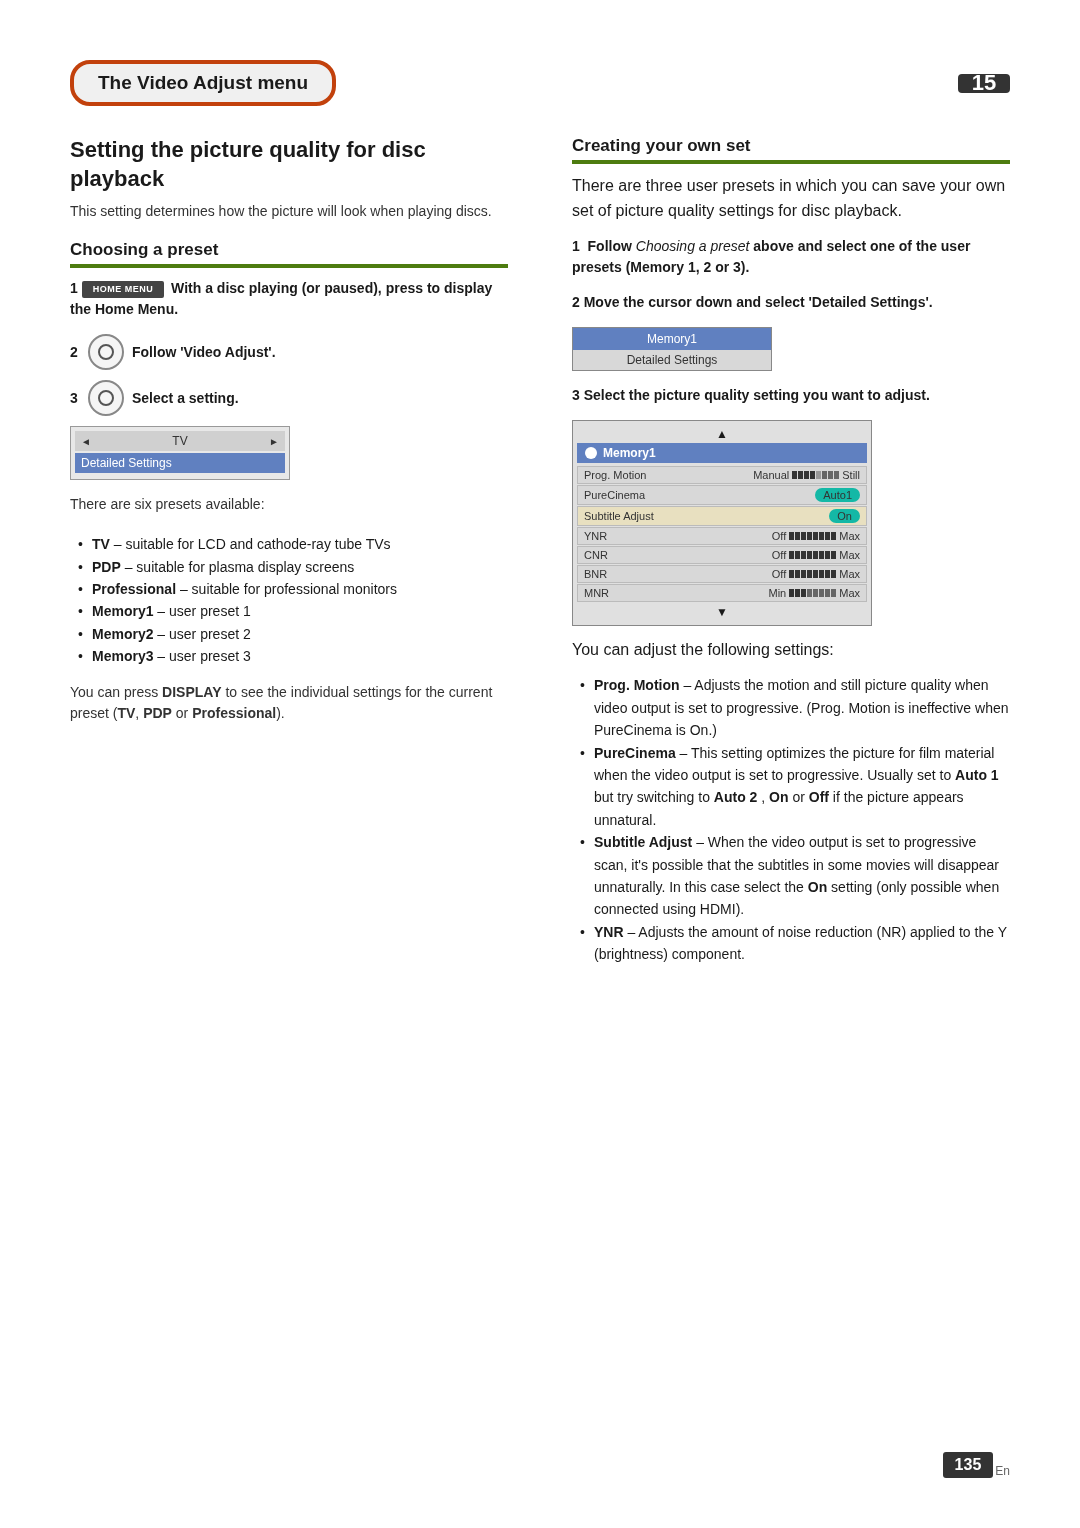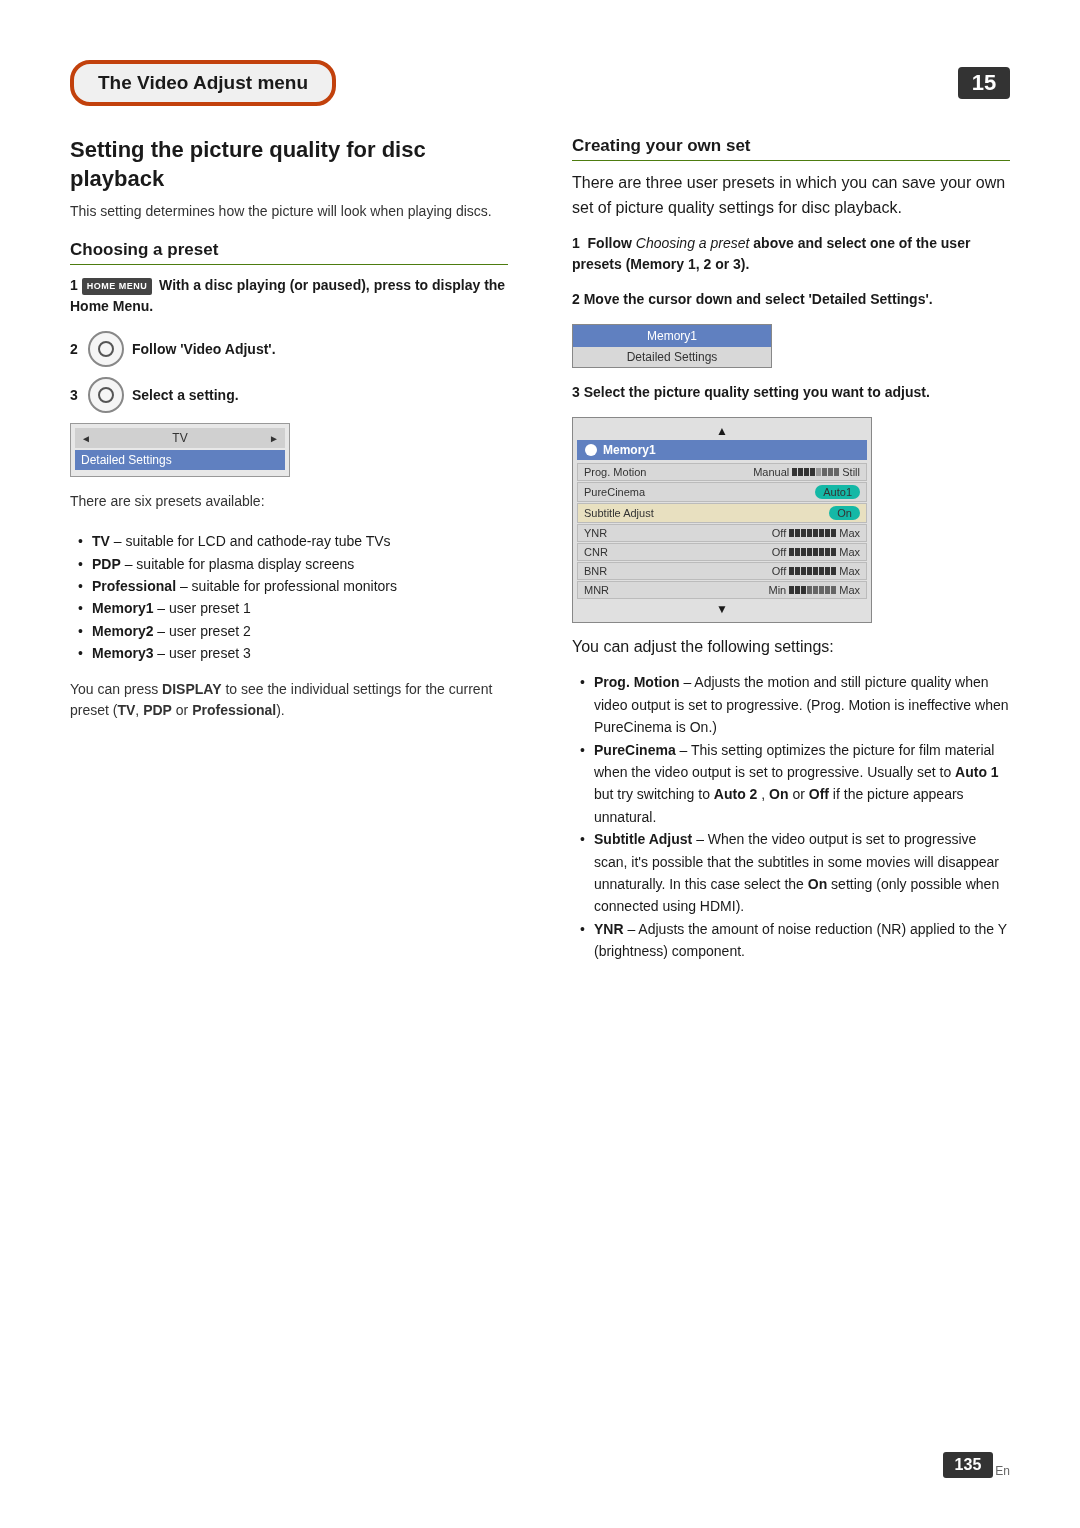--- a/index.html
+++ b/index.html
@@ -37,21 +37,21 @@
       font-weight: bold;
       color: #1a1a1a;
     }
 
     .header-number {
       background: #333;
       color: #fff;
       font-size: 22px;
       font-weight: bold;
       width: 52px;
-      height: 32px;
+      height: 19px;
       display: flex;
       align-items: center;
       justify-content: center;
       border-radius: 4px;
     }
 
     
     .two-col {
       display: flex;
       gap: 64px;
@@ -63,21 +63,21 @@
 
     .col-right {
       flex: 1;
     }
 
     
     .section-heading {
       font-size: 17px;
       font-weight: bold;
       margin-bottom: 10px;
-      border-bottom: 1px solid #4d7c0f;
+      border-bottom: 4px solid #4d7c0f;
       padding-bottom: 4px;
     }
 
     .page-title {
       font-size: 22px;
       font-weight: bold;
       margin-bottom: 8px;
       line-height: 1.3;
     }
 
@@ -103,21 +103,21 @@
     .italic { font-style: italic; }
 
     
     .home-icon {
       display: inline-flex;
       align-items: center;
       justify-content: center;
       background: #444;
       color: #fff;
       font-size: 9px;
-      padding: 2px 5px;
+      padding: 2px 11px;
       border-radius: 2px;
       margin-right: 3px;
       vertical-align: middle;
       font-weight: bold;
       letter-spacing: 0.5px;
     }
 
     
     .nav-icon {
       display: inline-flex;

